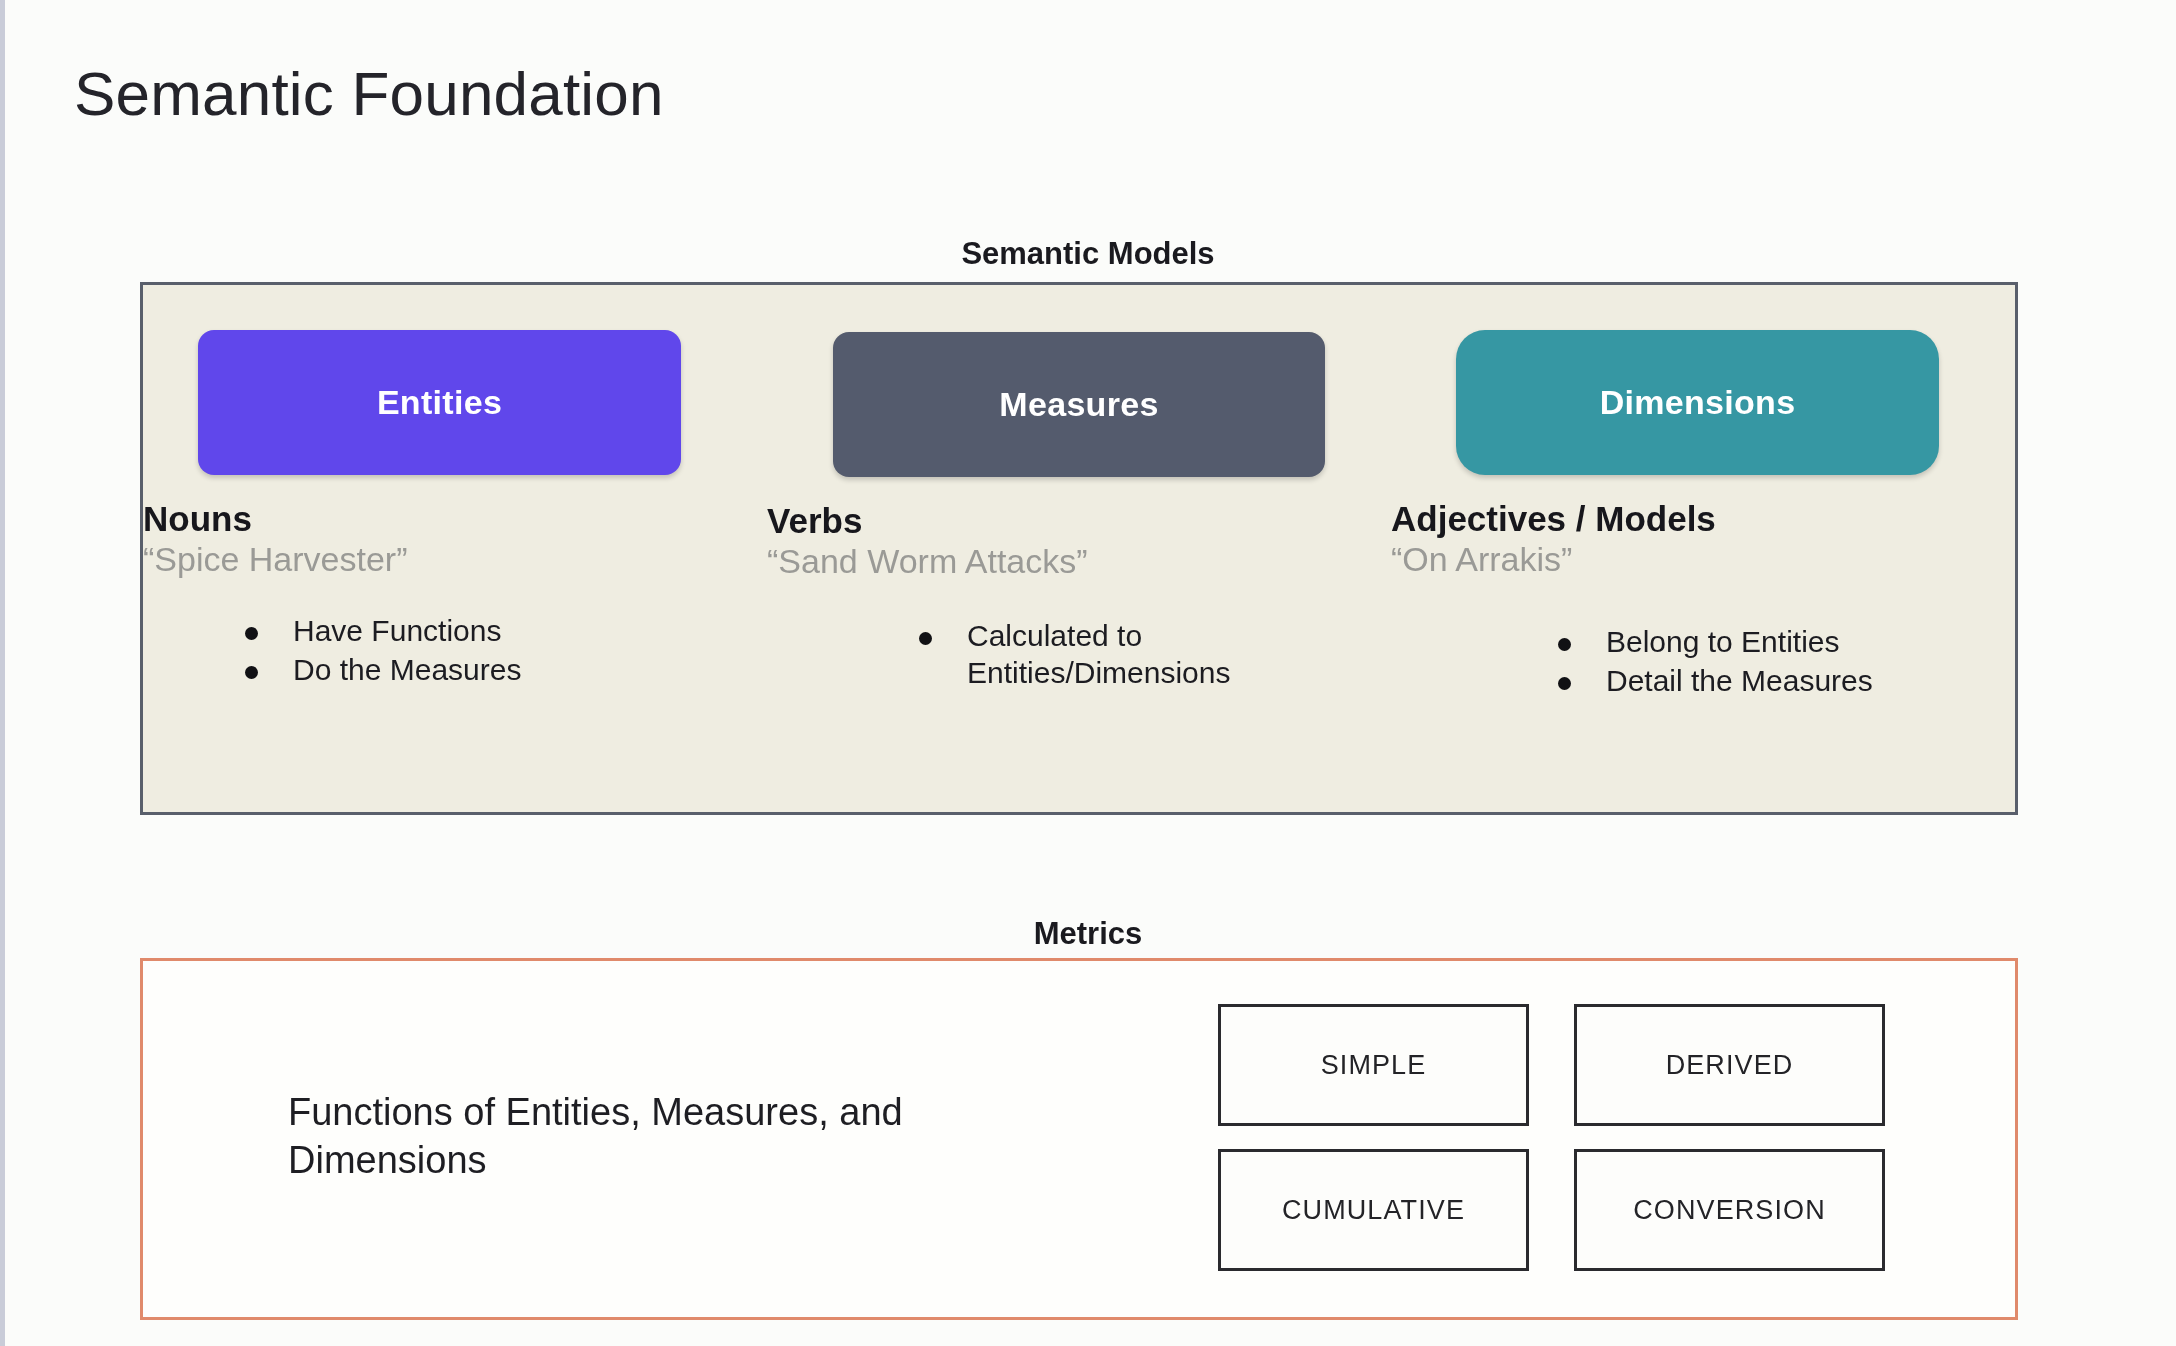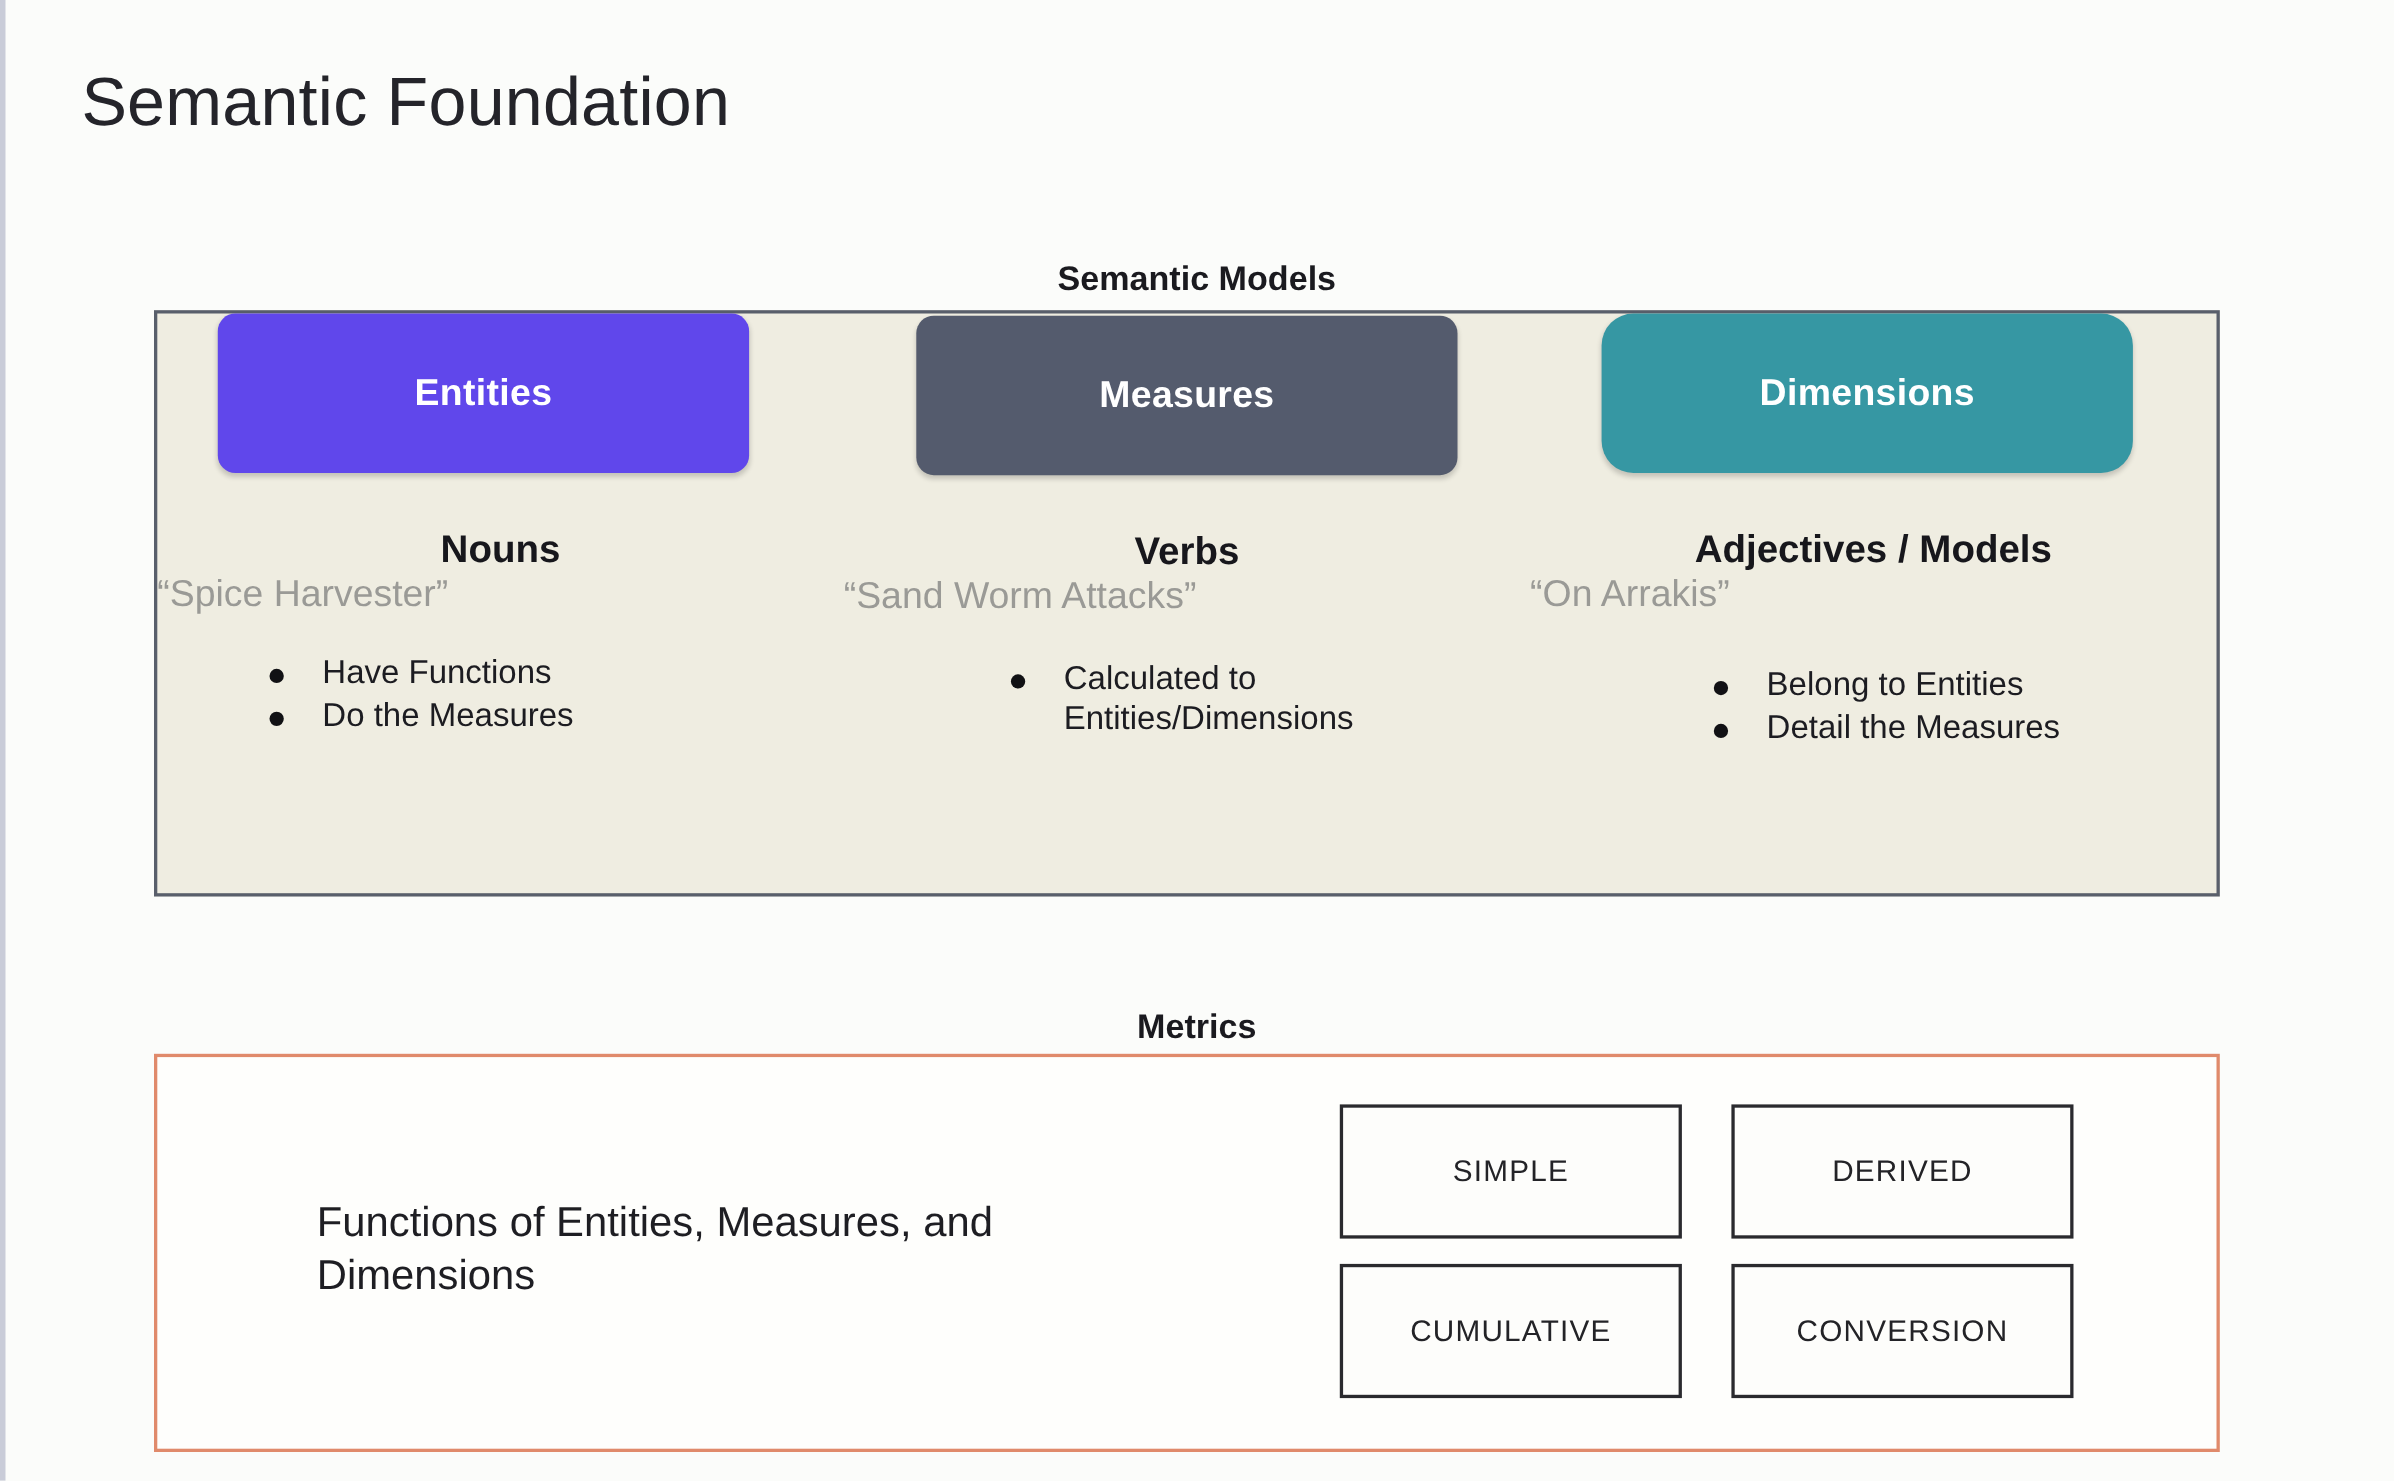--- a/index.html
+++ b/index.html
@@ -62,41 +62,41 @@
 
   .models-columns {
     position: absolute;
     inset: 0;
     display: flex;
     flex-direction: row;
   }
   .model-col {
     flex: 1 1 0;
     position: relative;
+    padding-top: 45px;
   }
 
   .pill {
     height: 145px;
     border-radius: 16px;
     display: flex;
     align-items: center;
     justify-content: center;
     color: #FFFFFF;
     font-size: 34px;
     font-weight: 700;
     letter-spacing: 0.3px;
     box-shadow: 0 3px 5px rgba(0,0,0,0.18);
   }
   .model-col.entities   .pill { margin: 0 55px 0 55px;  width: 483px; }
   .model-col.measures   .pill { margin: 2px auto;         width: 492px; }
   .model-col.dimensions .pill { margin: 0 76px 0 auto;  width: 483px; }
 
   .part-of-speech {
-    margin-top: 51px;
-    text-align: center;
+    margin-top: 25px;
     font-size: 35px;
     font-weight: 700;
     color: #17171C;
     line-height: 1.06;
   }
   .example-quote {
     margin-top: 4px;
     text-align: left;
     font-size: 34px;
     font-weight: 400;

